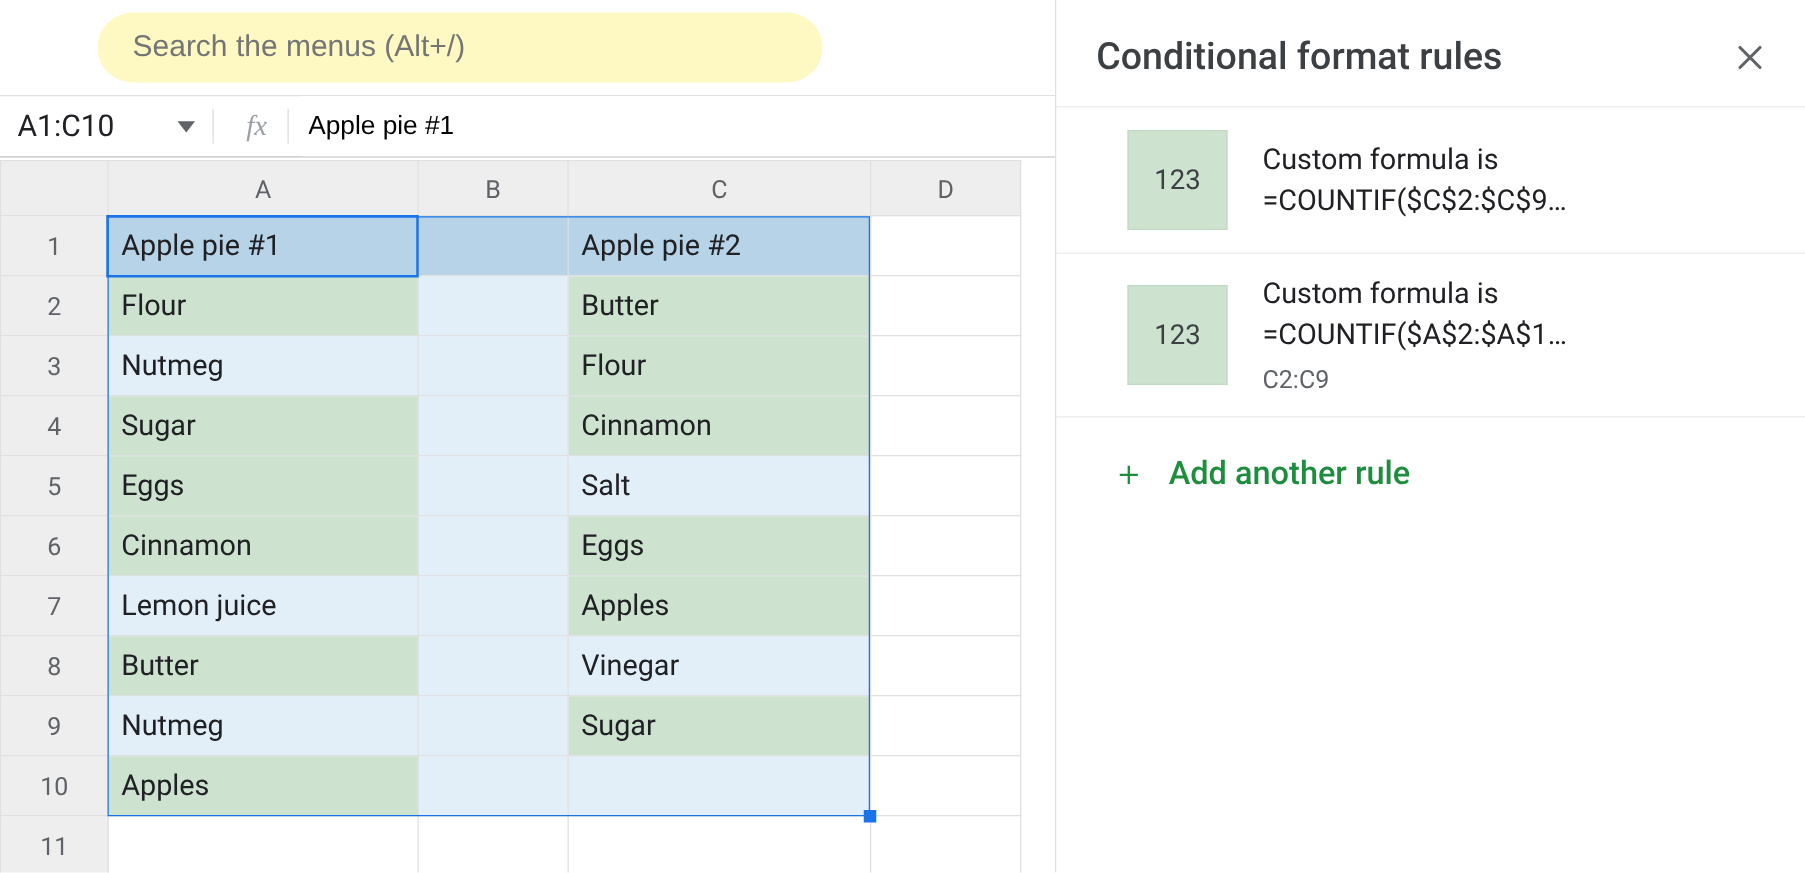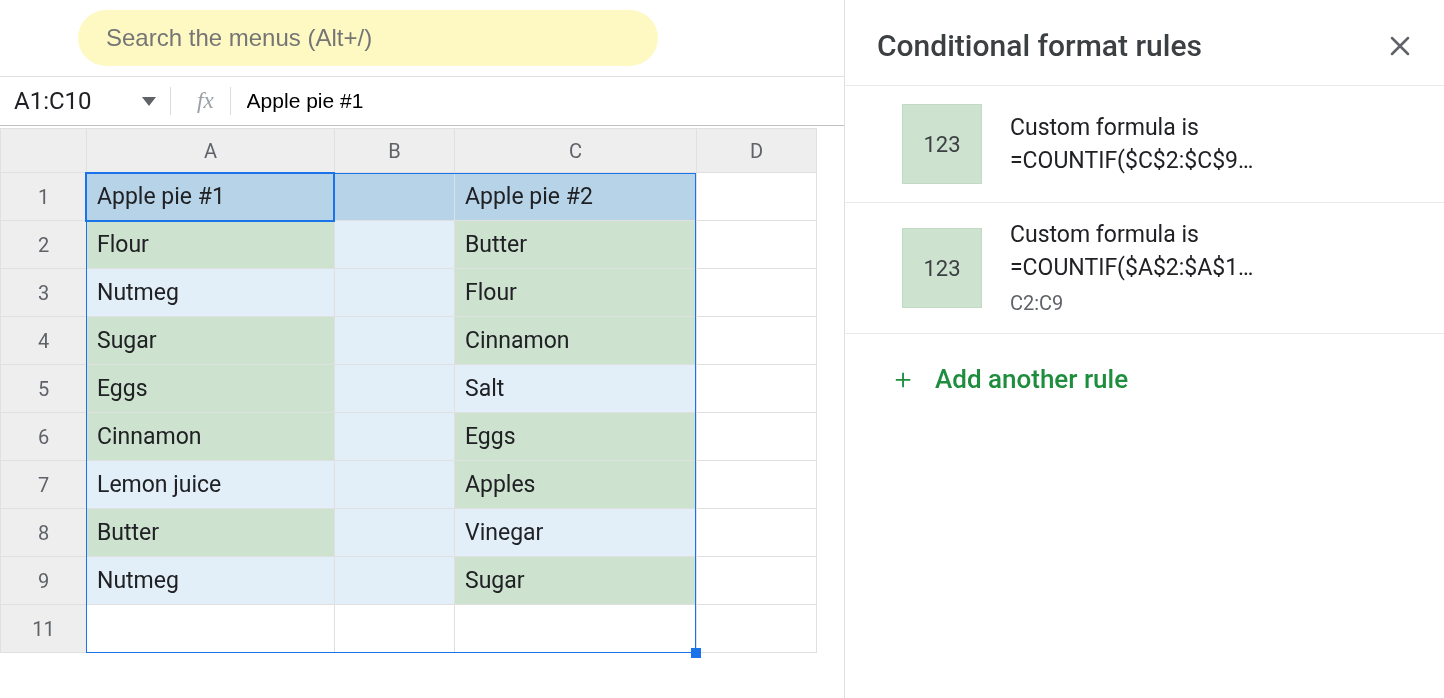--- a/index.html
+++ b/index.html
@@ -324,20 +324,27 @@
           <td></td>
         </tr>
         <tr>
           <th class="row-hdr">9</th>
           <td class="sel-blue">Nutmeg</td>
           <td class="sel-blue"></td>
           <td class="sel-green">Sugar</td>
           <td></td>
         </tr>
         <tr>
+          <th class="row-hdr">10</th>
+          <td class="sel-green">Apples</td>
+          <td class="sel-blue"></td>
+          <td class="sel-blue"></td>
+          <td></td>
+        </tr>
+        <tr>
           <th class="row-hdr">11</th>
           <td class=""></td>
           <td class=""></td>
           <td class=""></td>
           <td></td>
         </tr>
       </tbody>
   </table>
 
   <div class="sel-outline" style="left:86px; top:45px; width:610px; height:480px; border-width:1px;"></div>

